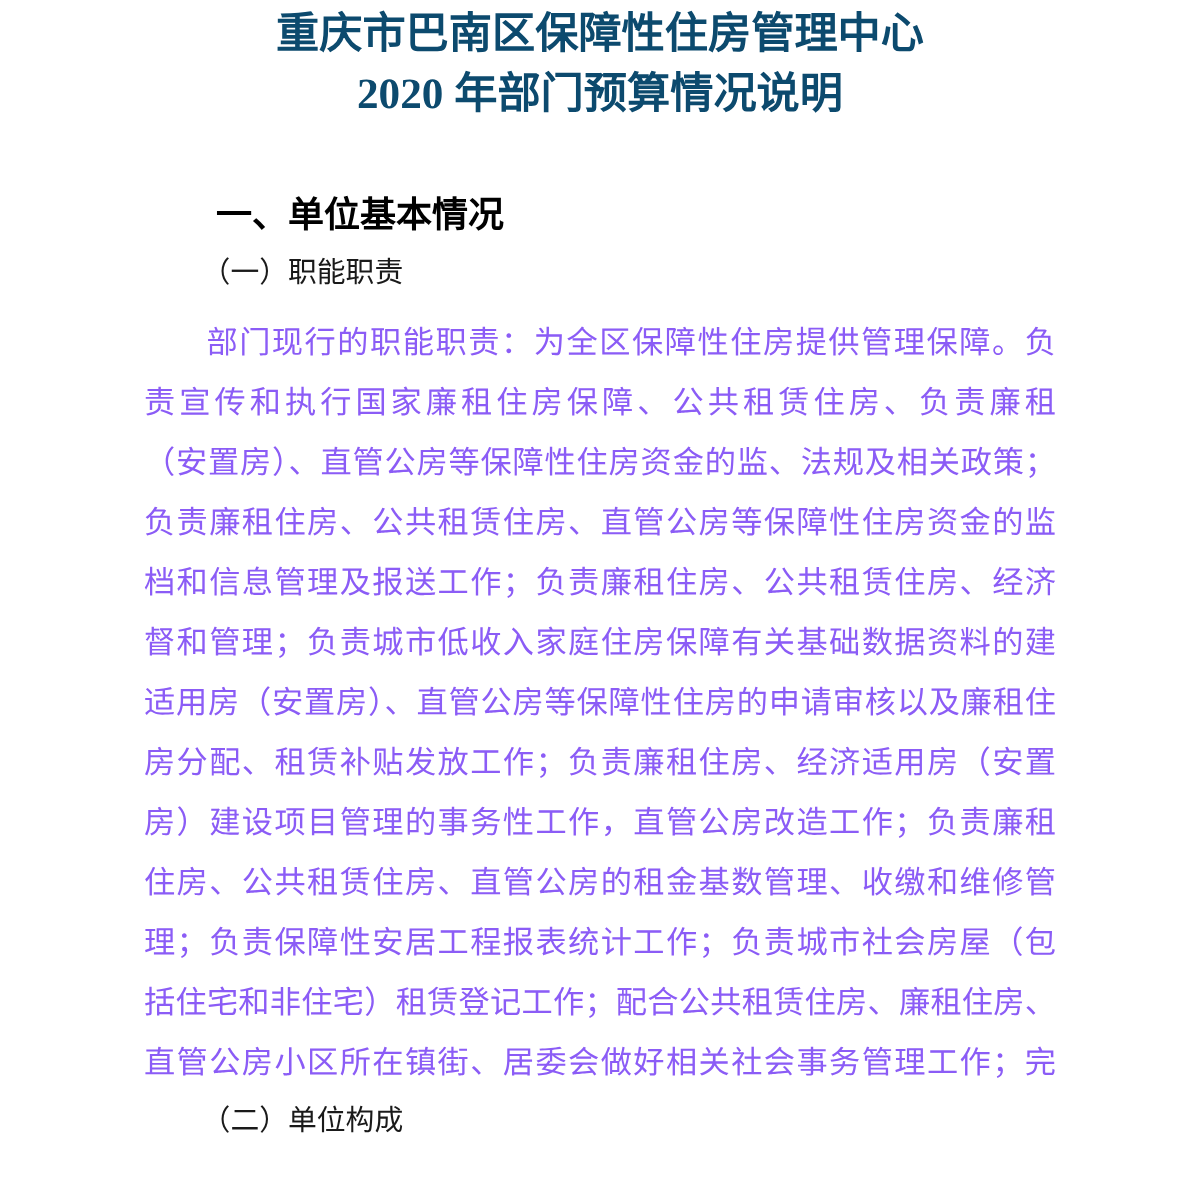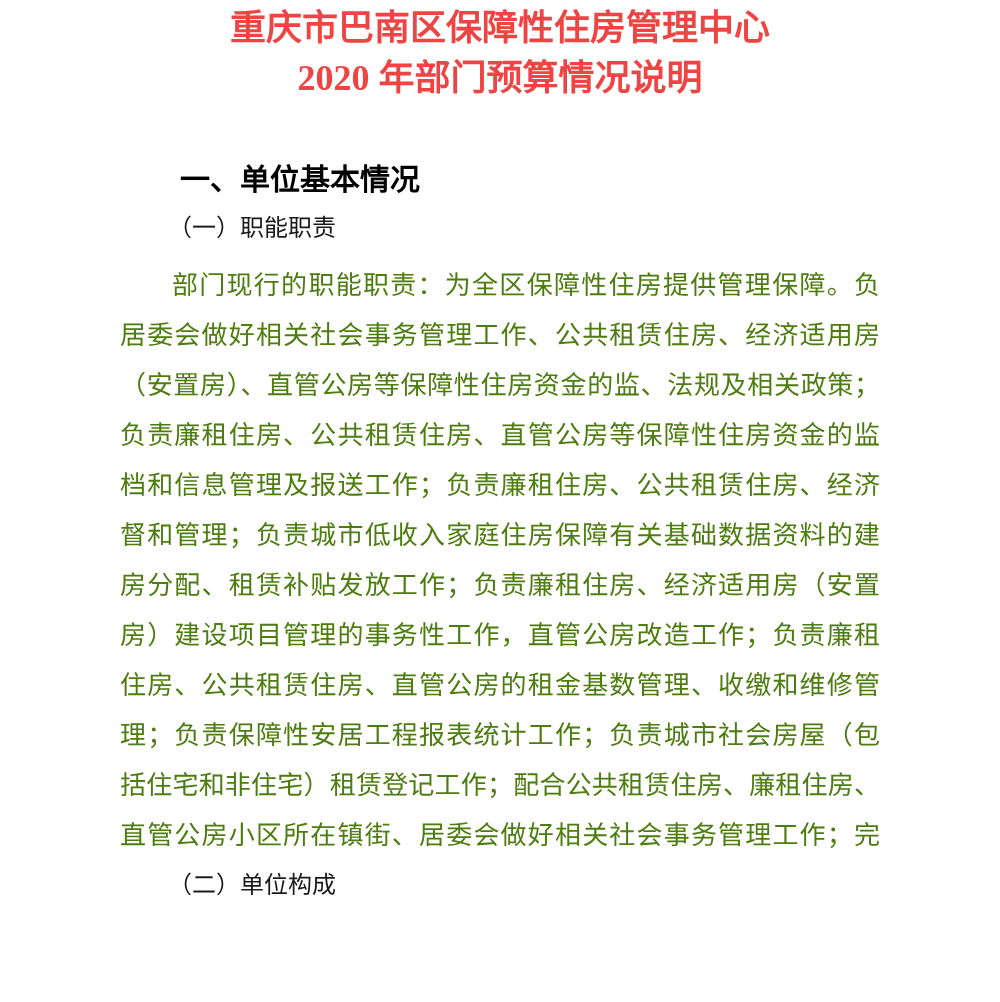--- a/index.html
+++ b/index.html
@@ -16,21 +16,21 @@
     width: 1000px;
     height: 1002px;
     padding: 0 120px;
     background: #ffffff;
   }
   .doc-title {
     margin-top: 3px;
     text-align: center;
     font-family: "Liberation Serif", serif;
     font-weight: bold;
-    color: #ef4444;
+    color: #0c4a6e;
   }
   .doc-title .t-line {
     font-size: 36px;
     line-height: 50px;
     white-space: nowrap;
   }
   .section-heading {
     margin-top: 54px;
     font-family: "Liberation Sans", sans-serif;
     font-weight: bold;
@@ -51,21 +51,21 @@
   .sub-heading.bottom {
     line-height: 48px;
   }
   .body-para {
     margin-top: 8px;
   }
   .body-line {
     font-family: "Liberation Serif", serif;
     font-size: 26px;
     line-height: 50px;
-    color: #4d7c0f;
+    color: #8b5cf6;
     text-align: justify;
     text-align-last: justify;
     white-space: nowrap;
   }
   .body-line.first {
     text-indent: 2em;
   }
   .body-line.last {
     text-align-last: left;
   }
@@ -79,25 +79,26 @@
     <div class="t-line">重庆市巴南区保障性住房管理中心</div>
     <div class="t-line">2020 年部门预算情况说明</div>
   </div>
 
   <div class="section-heading">一、单位基本情况</div>
 
   <div class="sub-heading">（一）职能职责</div>
 
   <div class="body-para">
     <div class="body-line first">部门现行的职能职责：为全区保障性住房提供管理保障。负</div>
-    <div class="body-line">居委会做好相关社会事务管理工作、公共租赁住房、经济适用房</div>
+    <div class="body-line">责宣传和执行国家廉租住房保障、公共租赁住房、负责廉租</div>
     <div class="body-line">（安置房）、直管公房等保障性住房资金的监、法规及相关政策；</div>
     <div class="body-line">负责廉租住房、公共租赁住房、直管公房等保障性住房资金的监</div>
     <div class="body-line">档和信息管理及报送工作；负责廉租住房、公共租赁住房、经济</div>
     <div class="body-line">督和管理；负责城市低收入家庭住房保障有关基础数据资料的建</div>
+    <div class="body-line">适用房（安置房）、直管公房等保障性住房的申请审核以及廉租住</div>
     <div class="body-line">房分配、租赁补贴发放工作；负责廉租住房、经济适用房（安置</div>
     <div class="body-line">房）建设项目管理的事务性工作，直管公房改造工作；负责廉租</div>
     <div class="body-line">住房、公共租赁住房、直管公房的租金基数管理、收缴和维修管</div>
     <div class="body-line">理；负责保障性安居工程报表统计工作；负责城市社会房屋（包</div>
     <div class="body-line">括住宅和非住宅）租赁登记工作；配合公共租赁住房、廉租住房、</div>
     <div class="body-line">直管公房小区所在镇街、居委会做好相关社会事务管理工作；完</div>
   </div>
 
   <div class="sub-heading bottom">（二）单位构成</div>
 

